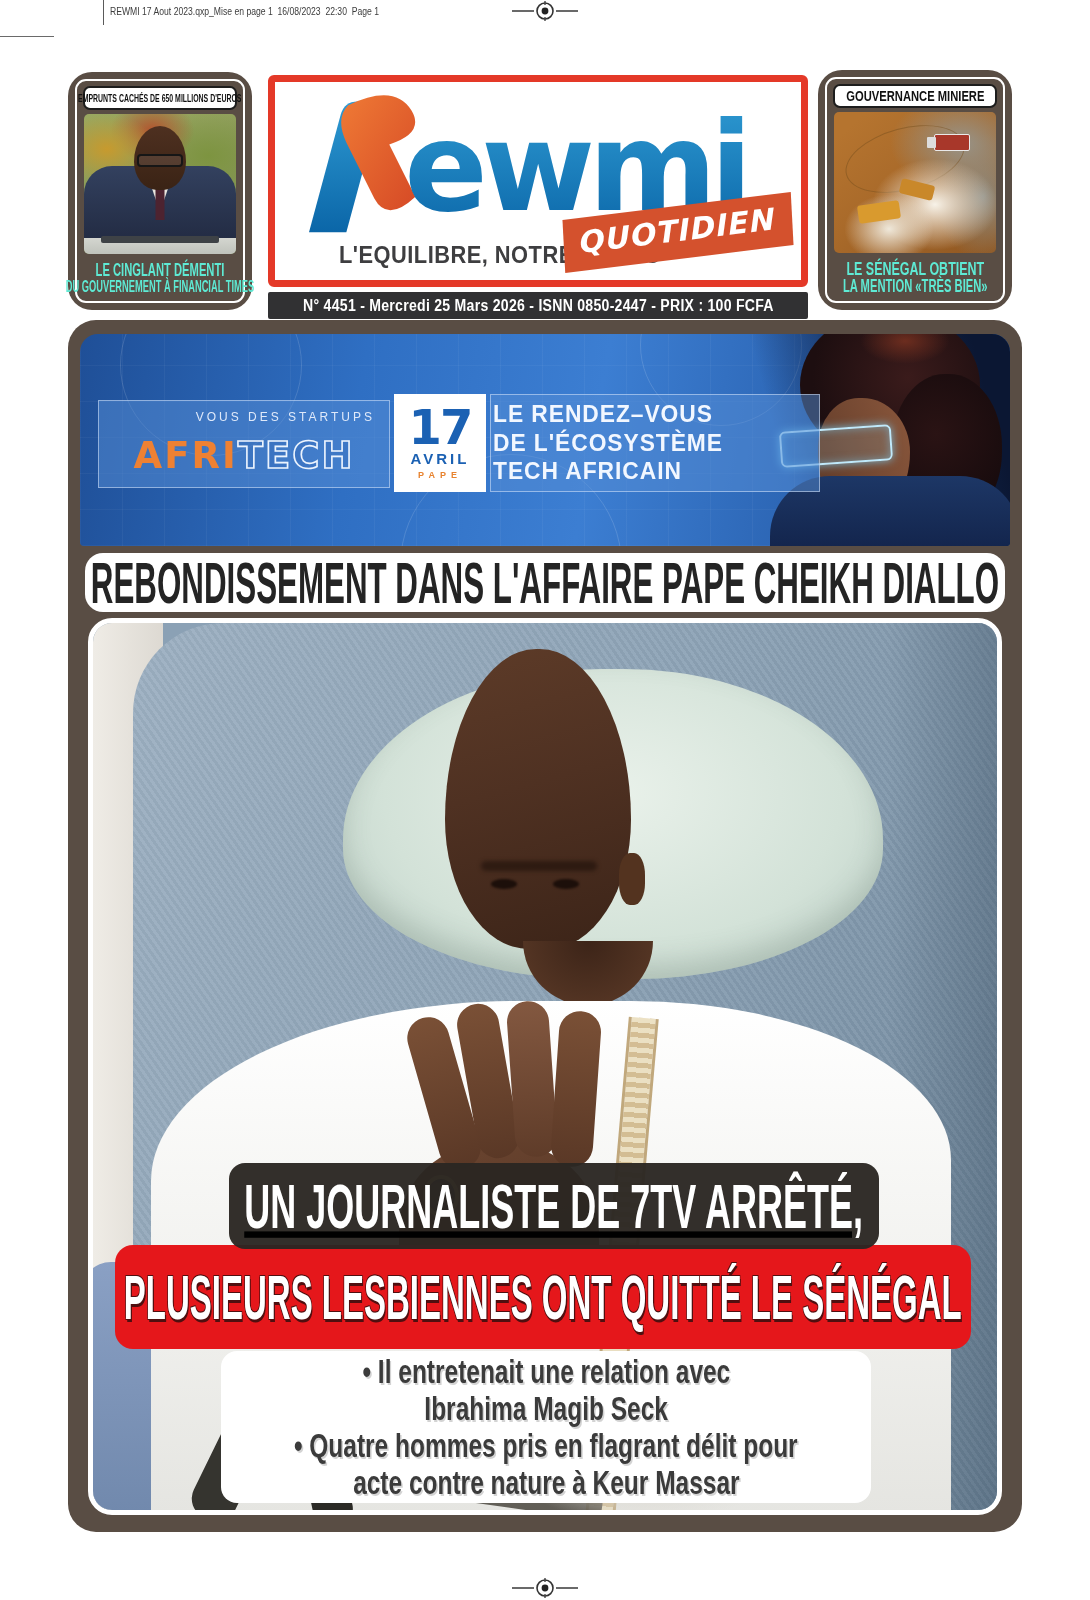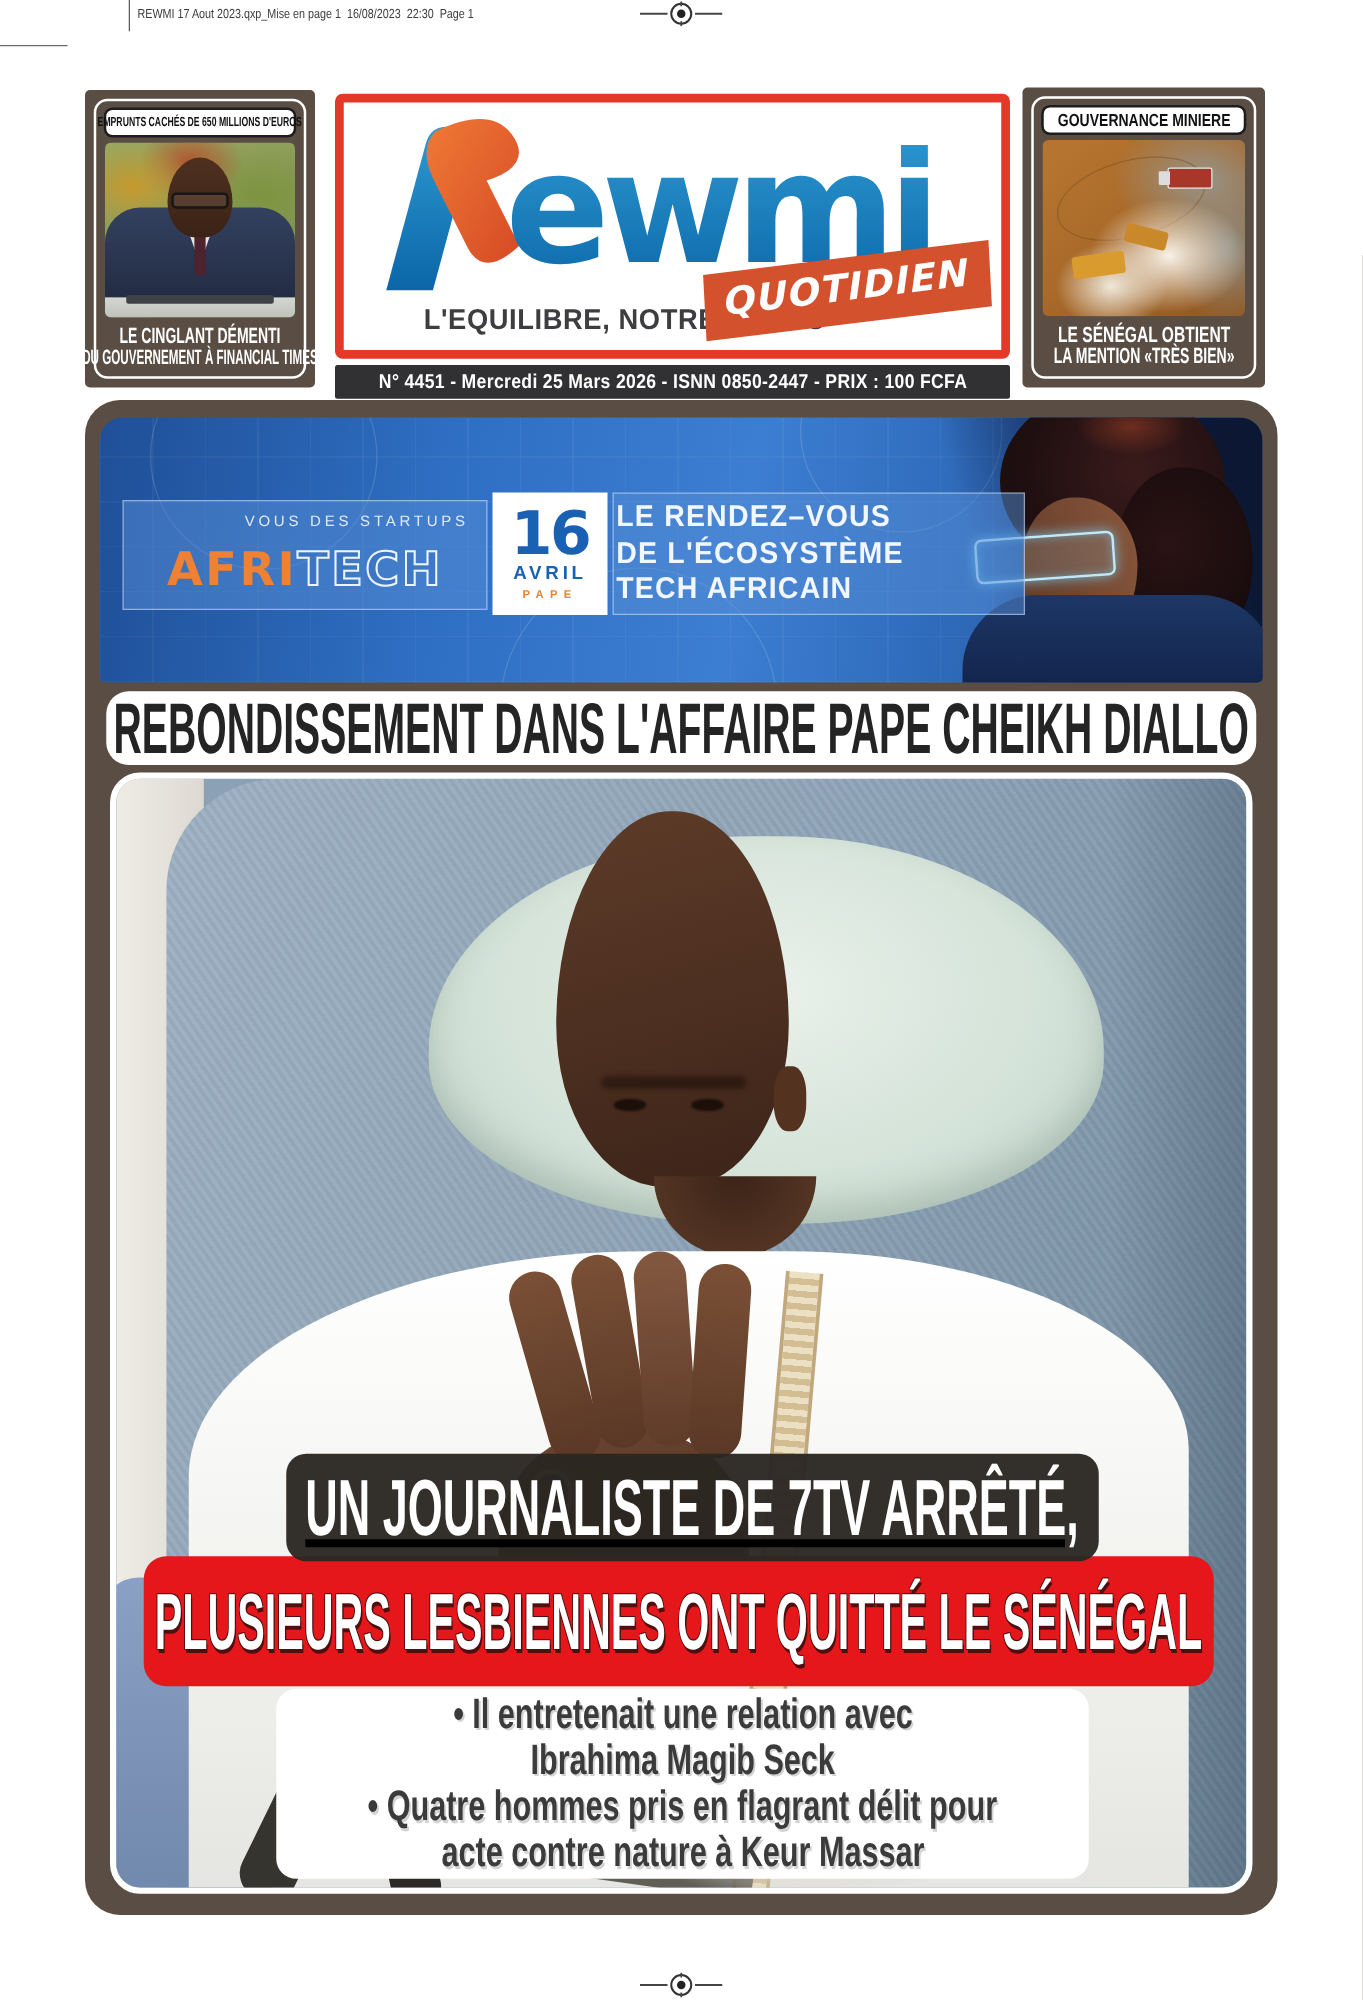--- a/index.html
+++ b/index.html
@@ -8,25 +8,25 @@
   .abs{position:absolute;}
   .flexc{display:flex;align-items:center;justify-content:center;}
   .cond{display:inline-block;white-space:nowrap;font-weight:bold;transform-origin:center center;}
 
   
   .prepress-text{left:110px;top:5px;font-size:10.5px;color:#3c3c3c;white-space:pre;transform:scaleX(.82);transform-origin:left center;}
   .prepress-vline{left:103px;top:0;width:1px;height:25px;background:#5a5a5a;}
   .crop-tick-left{left:0;top:36px;width:54px;height:1px;background:#6a6a6a;}
 
   
-  .side-box{background:#594d44;border-radius:4px;padding:7px;box-sizing:border-box;}
+  .side-box{background:#594d44;border-radius:24px;padding:7px;box-sizing:border-box;}
   .side-inner{border:2px solid #fff;border-radius:11px;height:100%;box-sizing:border-box;padding:5px;display:flex;flex-direction:column;}
   .side-kicker{background:#fff;border:2px solid #1d1d1d;border-radius:7px;color:#111;height:20px;display:flex;align-items:center;justify-content:center;margin:0 1px;}
   .side-photo{margin:4px 2px;border-radius:5px;flex:1;position:relative;overflow:hidden;}
-  .side-caption{color:#ffffff;text-align:center;line-height:1.1;padding:3px 0 1px;display:flex;flex-direction:column;align-items:center;}
+  .side-caption{color:#5eead4;text-align:center;line-height:1.1;padding:3px 0 1px;display:flex;flex-direction:column;align-items:center;}
   .lk-text{font-size:10.5px;transform:scale(.66,1);}
   .rk-text{font-size:14px;transform:scale(.8,1);}
   .cap-sm{font-size:16px;transform:scale(.7,1.1);}
   .cap-xs{font-size:15px;transform:scale(.62,1.1);}
   .cap-r1{font-size:16px;transform:scale(.78,1.1);}
   .cap-r2{font-size:16px;transform:scale(.7,1.1);}
 
   
   .lp-bg{inset:0;background:
     radial-gradient(70px 50px at 15% 25%, #c79a2e, rgba(199,154,46,0) 70%),
@@ -239,21 +239,21 @@
       <div class="abs wm-body"></div>
 
       <div class="abs bn-panel bn-left">
         <div class="bn-kicker">VOUS DES STARTUPS</div>
         <div class="bn-name">
           <span class="o1">AFRI</span><span class="o2">TECH</span>
         </div>
       </div>
 
       <div class="abs bn-date">
-        <div class="bn-day">16</div>
+        <div class="bn-day">17</div>
         <div class="bn-month">AVRIL</div>
         <div class="bn-city">PAPE</div>
       </div>
 
       <div class="abs bn-panel bn-slogan">
         <div>LE RENDEZ–VOUS</div>
         <div>DE L'ÉCOSYSTÈME</div>
         <div>TECH AFRICAIN</div>
       </div>
     </div>

